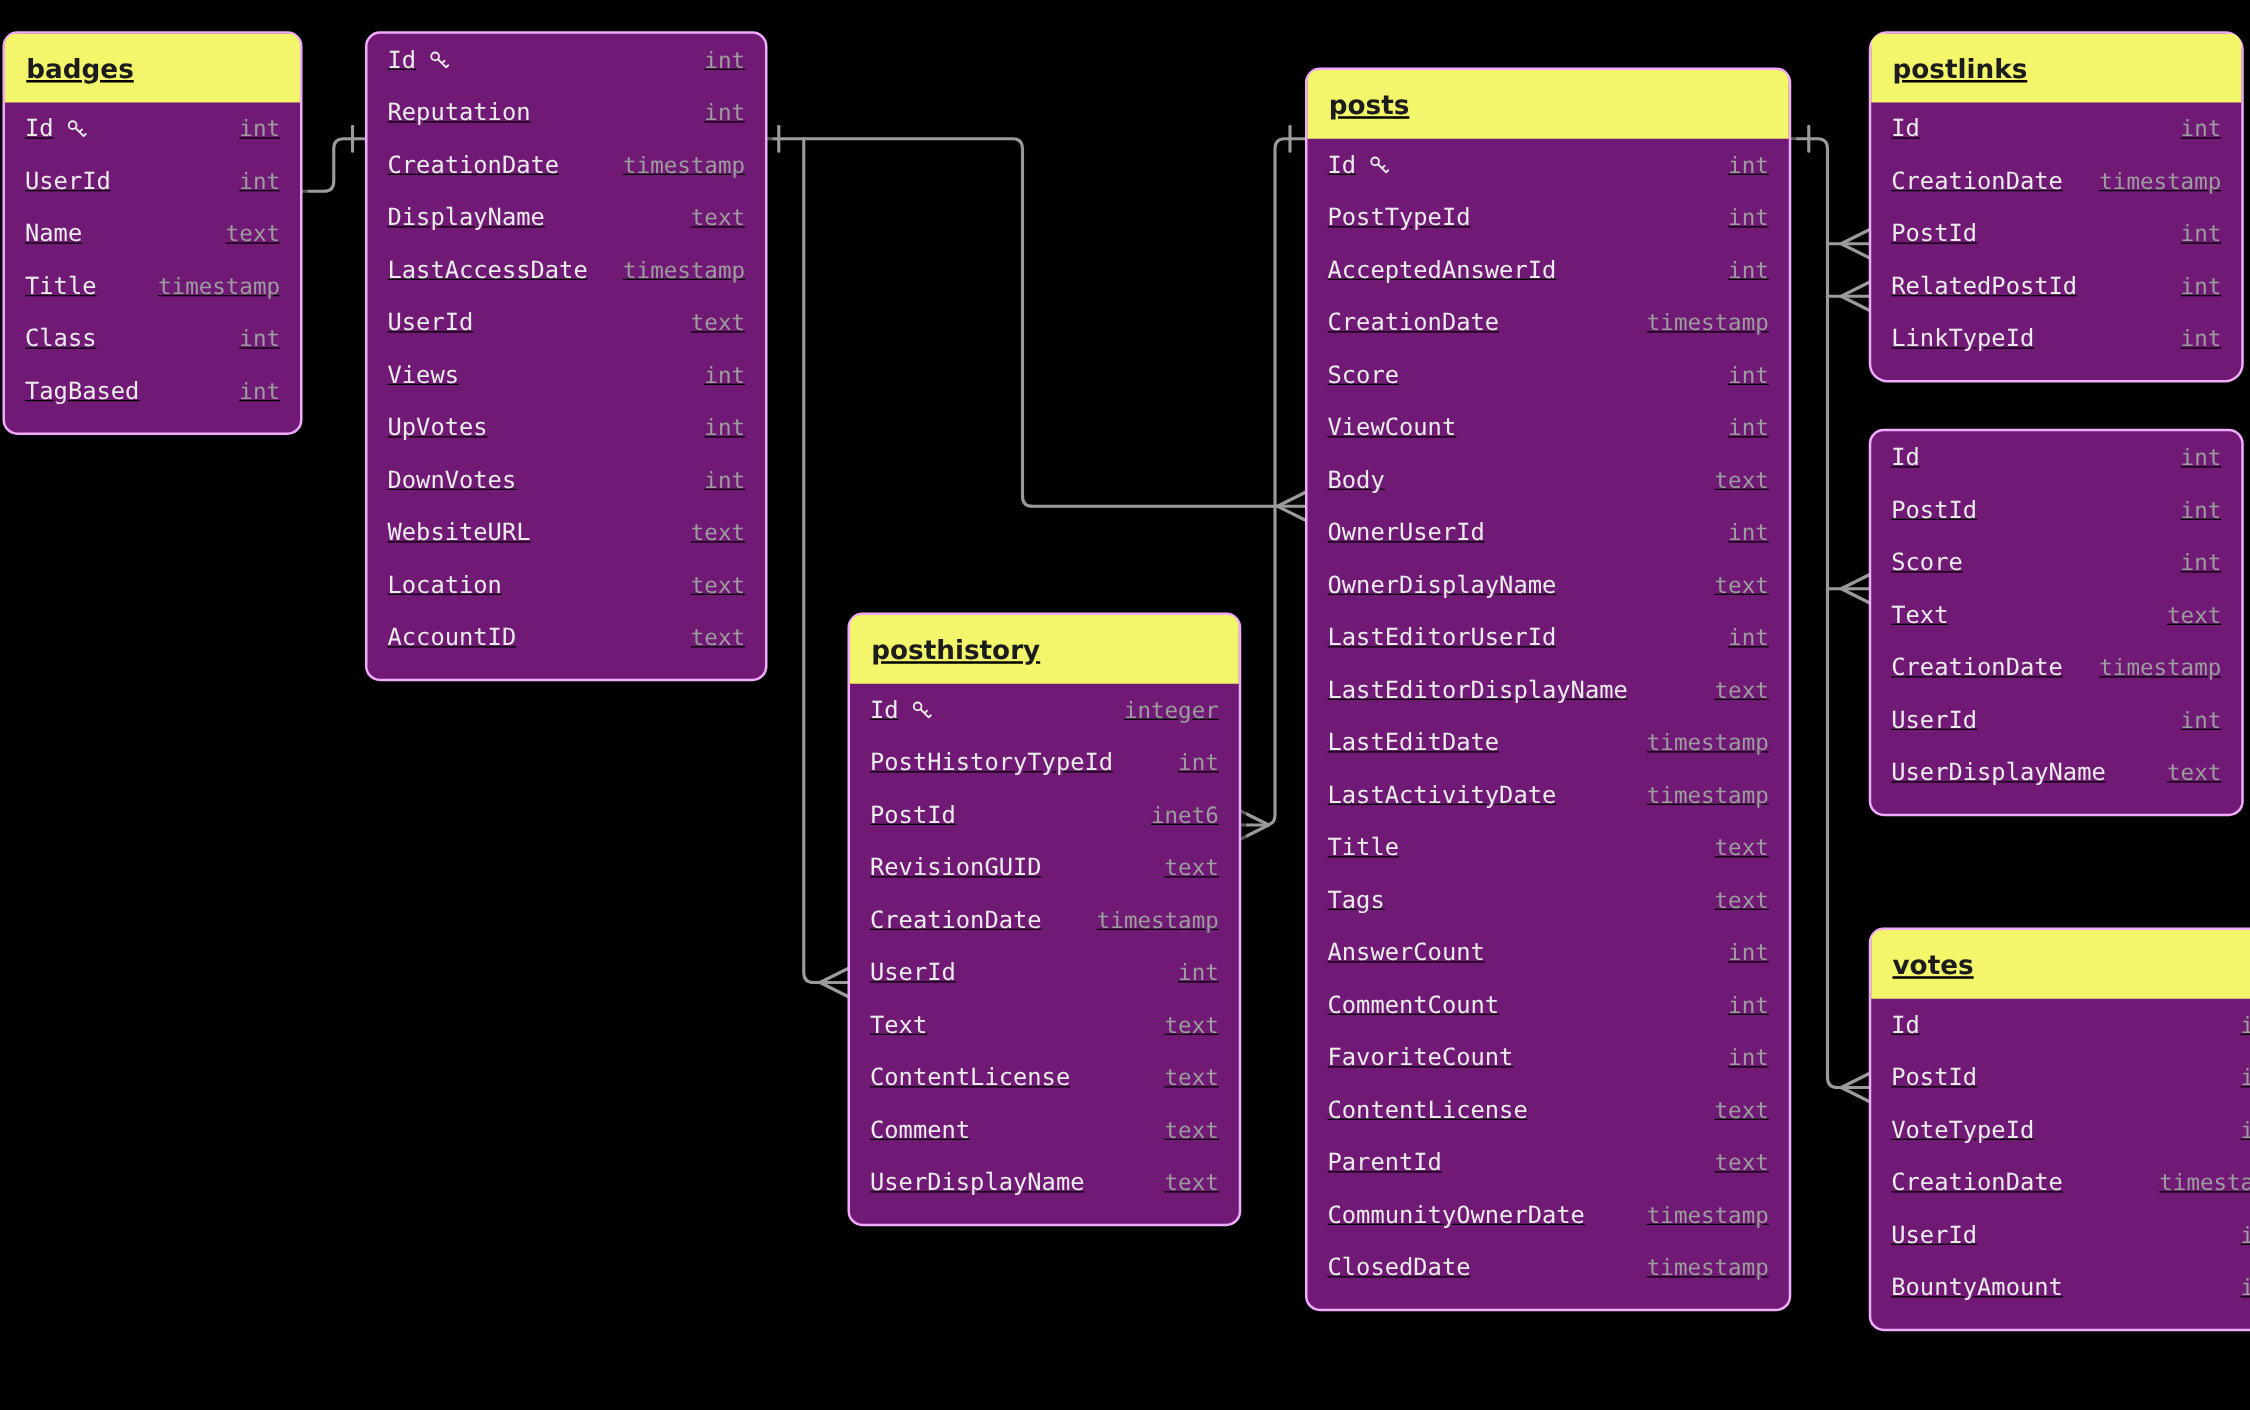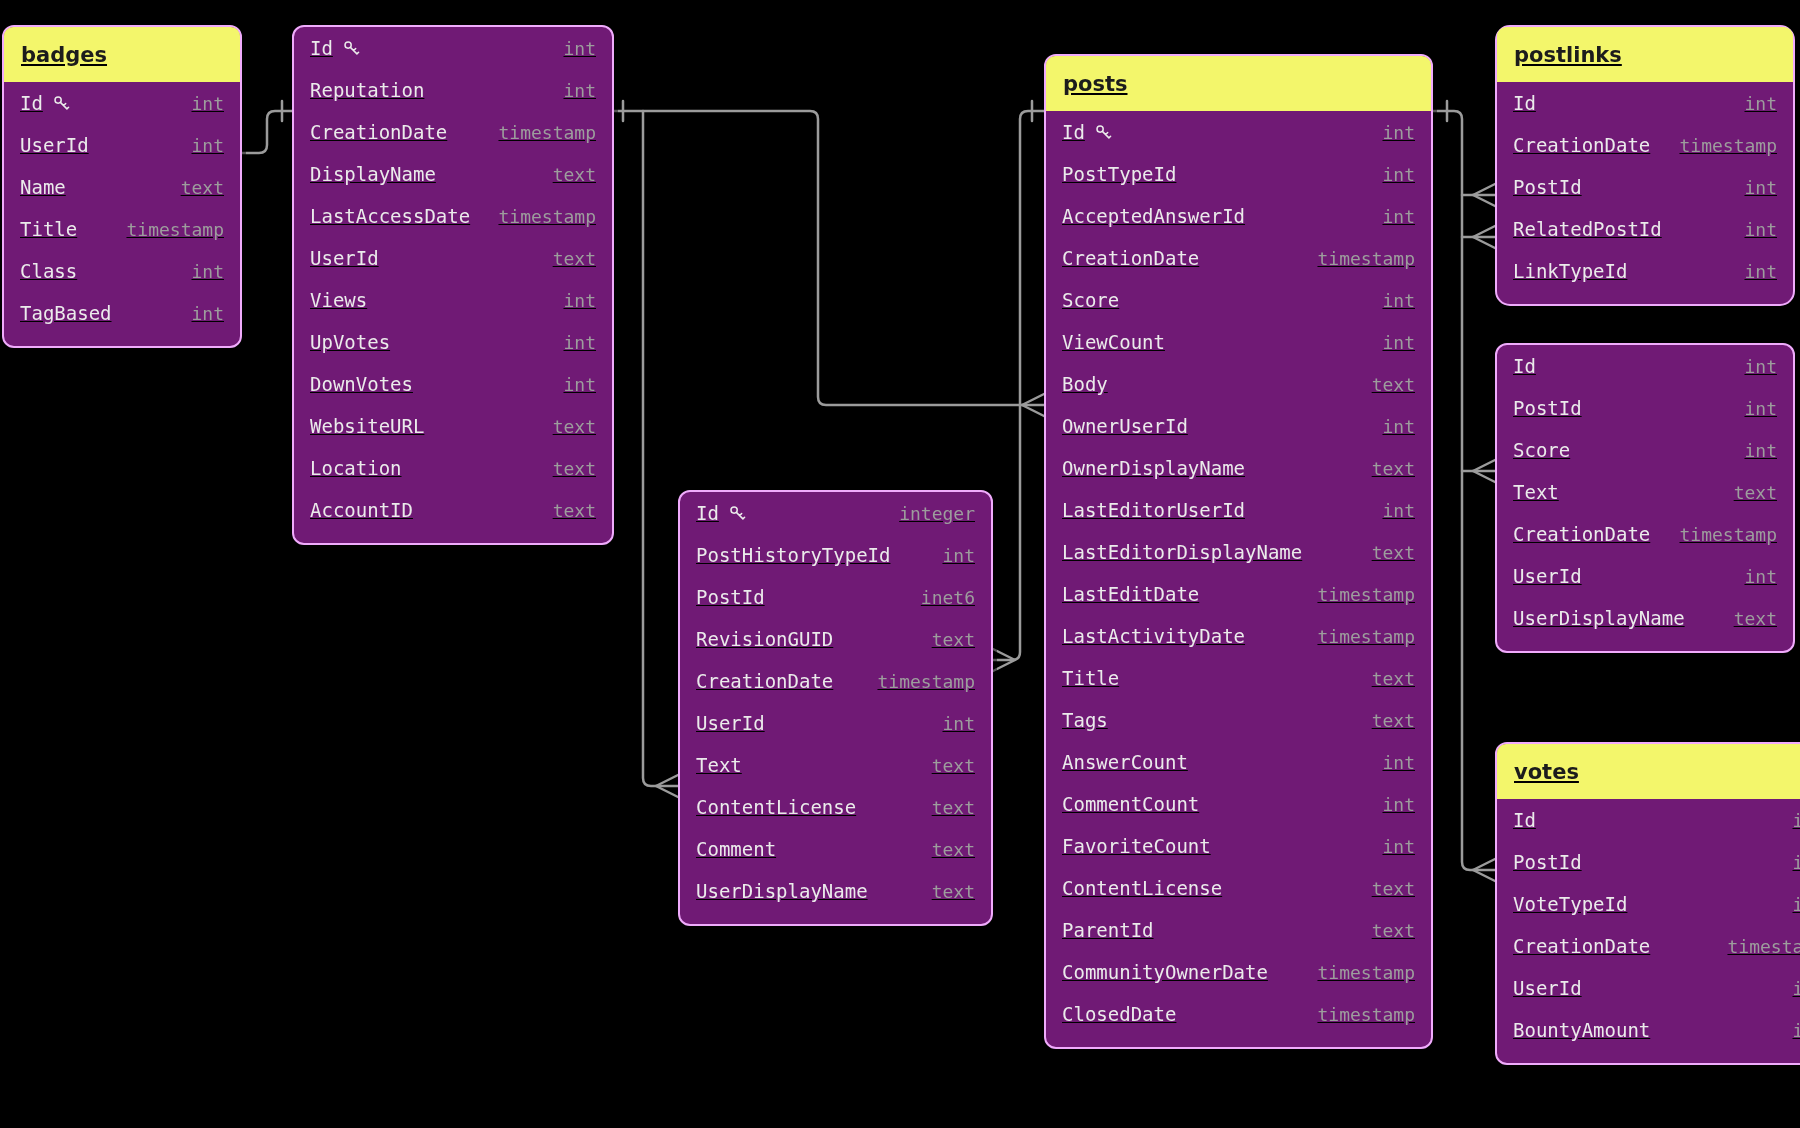--- a/index.html
+++ b/index.html
@@ -171,20 +171,23 @@
         </div>
         <div class="row">
           <span class="col-name">
             <span>AccountID</span>
           </span>
           <span class="col-type">text</span>
         </div>
       </div>
     </div>
     <div class="table" style="left: 678px; top: 490px; width: 315px;">
+      <div class="table-header">
+        <span>posthistory</span>
+      </div>
       <div class="rows">
         <div class="row">
           <span class="col-name">
             <span>Id</span>
             <span class="key-ic">
               <svg width="17" height="17" viewBox="0 0 17 17">
                 <circle cx="5.1" cy="5.1" r="3.1" fill="none" stroke="#ebebeb" stroke-width="1.5"></circle>
                 <path d="M7.4 7.4 L13.9 13.9 M10.6 10.6 L12.7 8.5 M13.9 13.9 L15.6 12.2" fill="none" stroke="#ebebeb" stroke-width="1.5" stroke-linecap="round"></path>
               </svg>
             </span>

